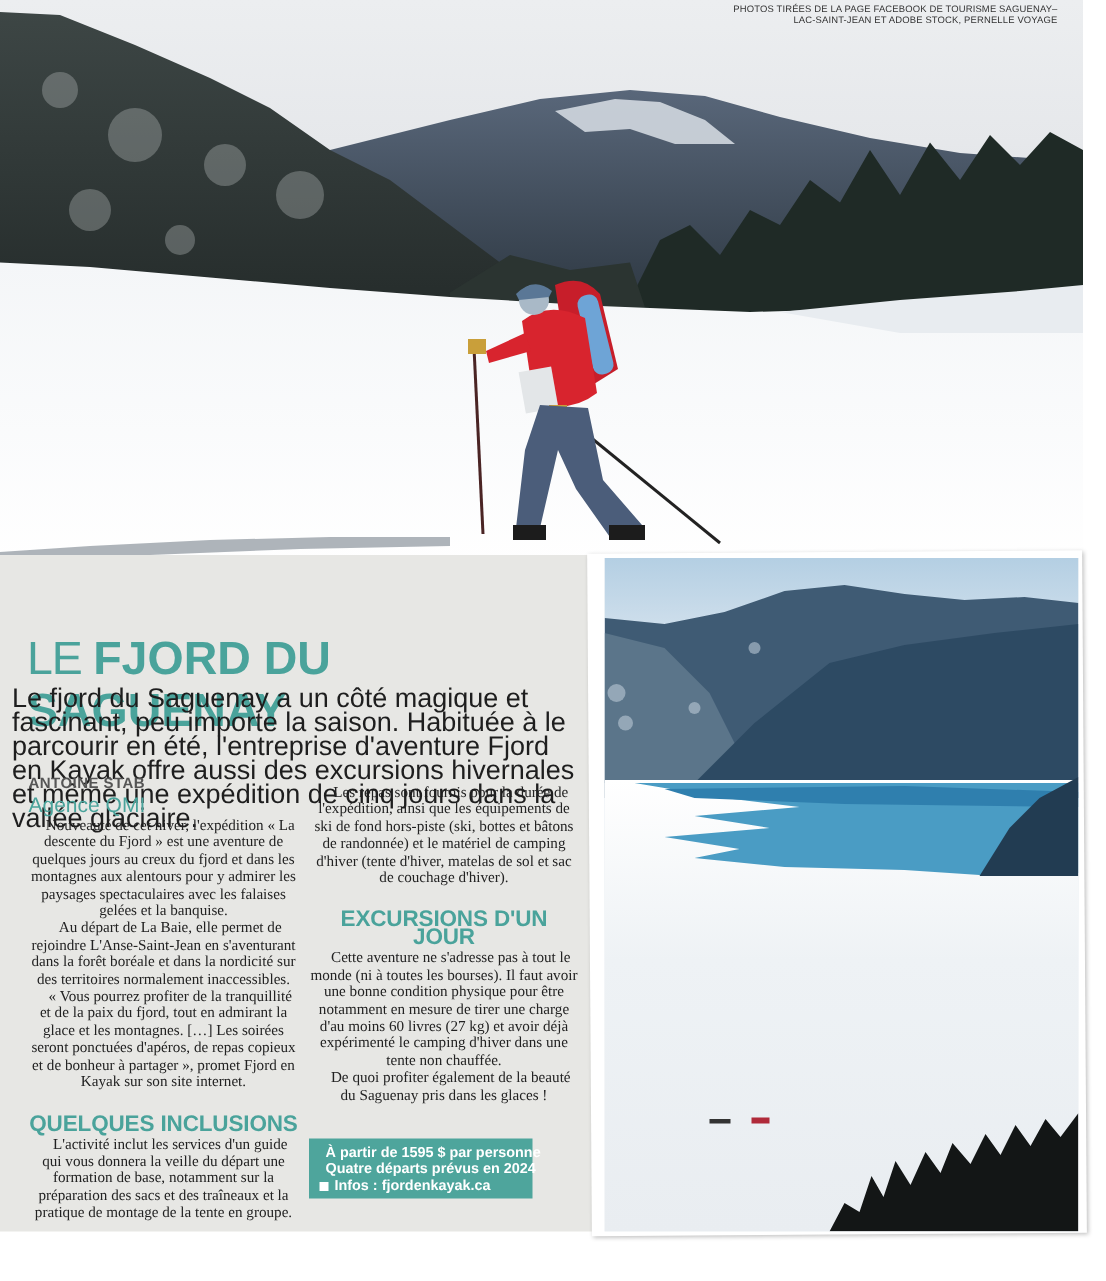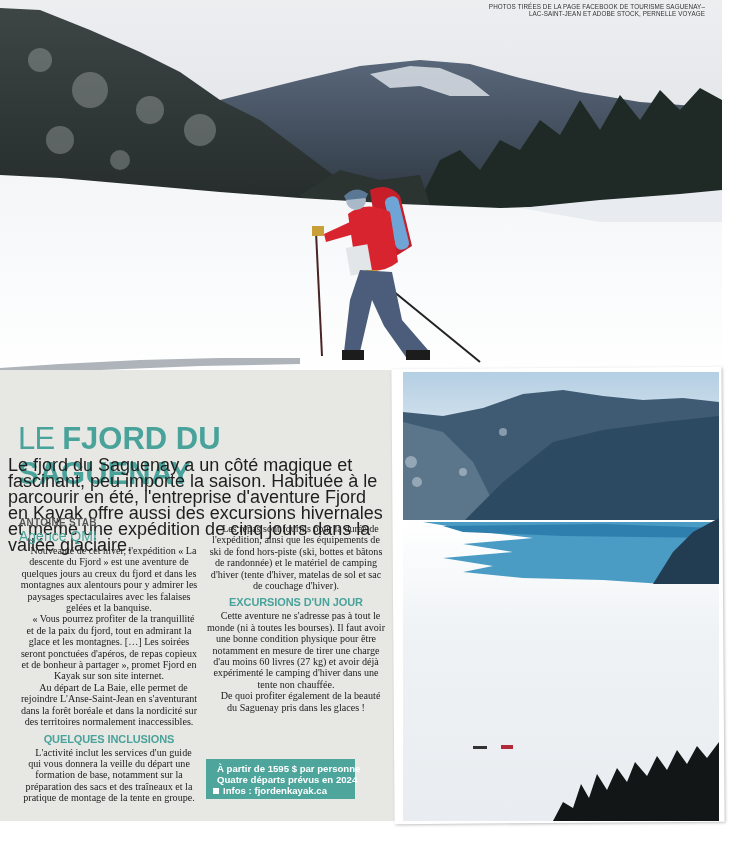--- a/index.html
+++ b/index.html
@@ -42,21 +42,21 @@
     font-family: "Liberation Sans", sans-serif; font-size: 14px; color: #4aa39b;
   }
   .col {
     position: absolute; font-size: 10.1px; line-height: 11.4px; color: #222; text-align: center;
   }
   .col p { text-indent: 9px; }
   .col1 { left: 19px; top: 175px; width: 180px; }
   .col2 { left: 206px; top: 153px; width: 180px; }
   .subhead {
     font-family: "Liberation Sans", sans-serif; font-weight: 700; color: #4aa39b;
-    font-size: 11px; line-height: 12px; margin: 5px 0 2px 0; text-transform: uppercase; letter-spacing: -0.1px;
+    font-size: 15px; line-height: 12px; margin: 16px 0 2px 0; text-transform: uppercase; letter-spacing: -0.1px;
   }
   .infobox {
     position: absolute; left: 206px; top: 389px; width: 149px; height: 40px;
     background: #4ea59c; padding: 4px 0 0 7px;
     font-family: "Liberation Sans", sans-serif; font-weight: 700; color: #fff; font-size: 9.6px; line-height: 11.2px;
   }
   .infobox .row { display: flex; align-items: center; white-space: nowrap; }
   .infobox .bullet { display: inline-block; width: 6px; height: 6px; background: #fff; margin-right: 4px; }
 
   
@@ -150,22 +150,22 @@
     <span>LE </span><span class="bold">FJORD DU SAGUENAY</span>
   </h1>
 
   <p class="lede">Le fjord du Saguenay a un côté magique et fascinant, peu importe la saison. Habituée à le parcourir en été, l'entreprise d'aventure Fjord en Kayak offre aussi des excursions hivernales et même une expédition de cinq jours dans la vallée glaciaire.</p>
 
   <div class="byline-name">ANTOINE STAB</div>
   <div class="byline-org">Agence QMI</div>
 
   <div class="col col1">
     <p>Nouveauté de cet hiver, l'expédition « La descente du Fjord » est une aventure de quelques jours au creux du fjord et dans les montagnes aux alentours pour y admirer les paysages spectaculaires avec les falaises gelées et la banquise.</p>
+    <p>Au départ de La Baie, elle permet de rejoindre L'Anse-Saint-Jean en s'aventurant dans la forêt boréale et dans la nordicité sur des territoires normalement inaccessibles.</p>
     <p>« Vous pourrez profiter de la tranquillité et de la paix du fjord, tout en admirant la glace et les montagnes. […] Les soirées seront ponctuées d'apéros, de repas copieux et de bonheur à partager », promet Fjord en Kayak sur son site internet.</p>
-    <p>Au départ de La Baie, elle permet de rejoindre L'Anse-Saint-Jean en s'aventurant dans la forêt boréale et dans la nordicité sur des territoires normalement inaccessibles.</p>
     <div class="subhead">QUELQUES INCLUSIONS</div>
     <p>L'activité inclut les services d'un guide qui vous donnera la veille du départ une formation de base, notamment sur la préparation des sacs et des traîneaux et la pratique de montage de la tente en groupe.</p>
   </div>
 
   <div class="col col2">
     <p>Les repas sont fournis pour la durée de l'expédition, ainsi que les équipements de ski de fond hors-piste (ski, bottes et bâtons de randonnée) et le matériel de camping d'hiver (tente d'hiver, matelas de sol et sac de couchage d'hiver).</p>
     <div class="subhead">EXCURSIONS D'UN JOUR</div>
     <p>Cette aventure ne s'adresse pas à tout le monde (ni à toutes les bourses). Il faut avoir une bonne condition physique pour être notamment en mesure de tirer une charge d'au moins 60 livres (27 kg) et avoir déjà expérimenté le camping d'hiver dans une tente non chauffée.</p>
     <p>De quoi profiter également de la beauté du Saguenay pris dans les glaces !</p>
   </div>

